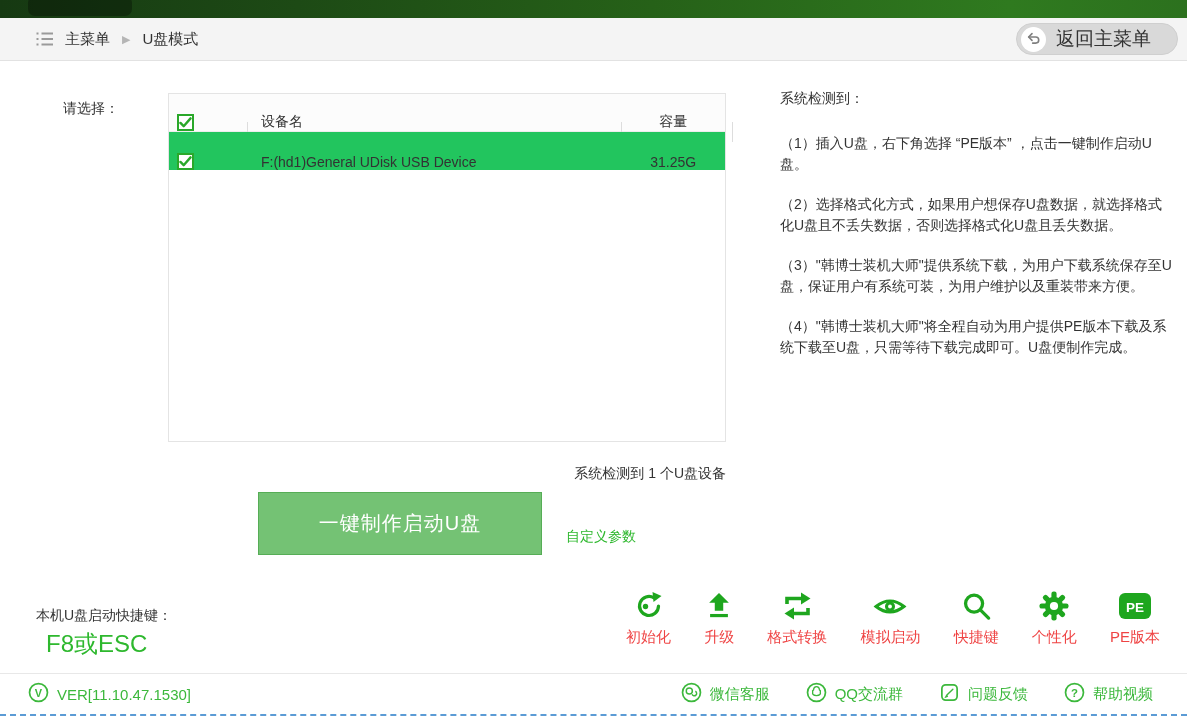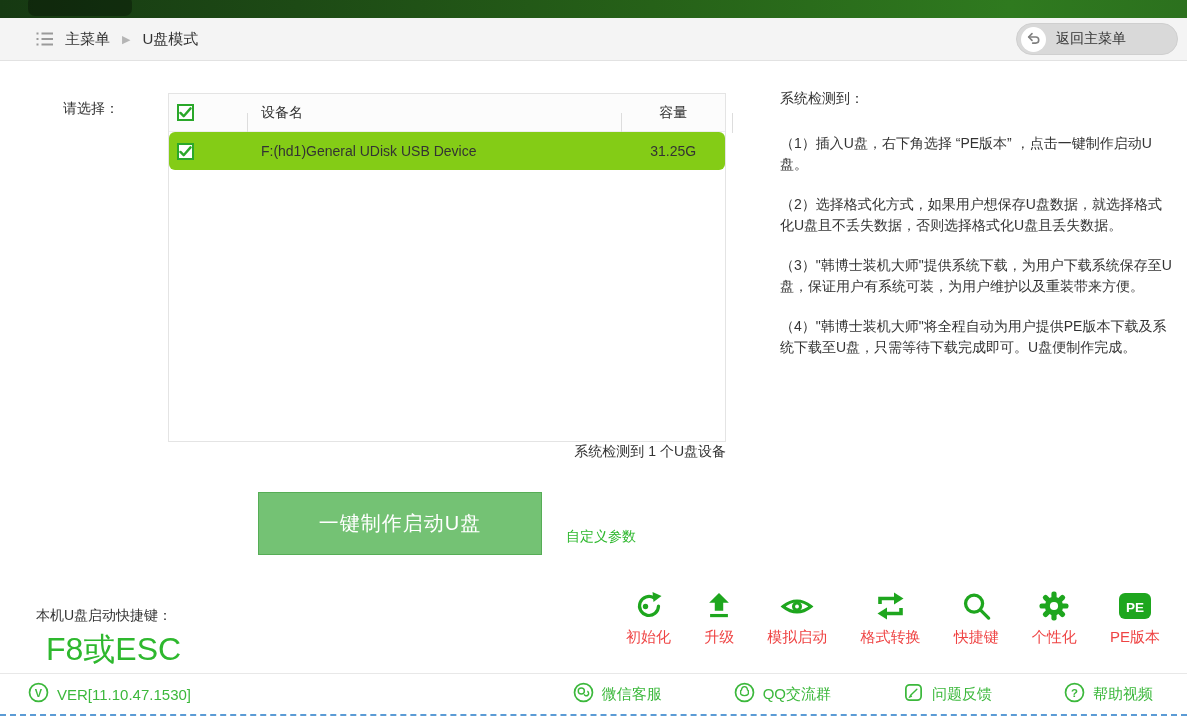--- a/index.html
+++ b/index.html
@@ -19,66 +19,66 @@
     background:#f4f4f4; border-bottom:1px solid #e2e2e2;
     display:flex; align-items:center; padding-left:35px; }
   .crumb-icon{ display:inline-flex; margin-right:10px; }
   .crumb-text{ color:#333; font-size:15px; }
   .crumb-sep{ color:#b5b5b5; font-size:11px; margin:0 12px; }
   .back-btn{ position:absolute; right:9px; top:5px; height:32px; min-width:162px;
     background:#d9d9d9; border:1px solid #cfcfcf; border-radius:16px;
     display:flex; align-items:center; padding:0 18px 0 4px; cursor:pointer; }
   .back-circle{ width:25px; height:25px; border-radius:50%; background:#fff;
     display:flex; align-items:center; justify-content:center; margin-right:10px; }
-  .back-label{ font-size:14px; color:#333; }
+  .back-label{ font-size:19px; color:#333; }
   
   .select-label{ position:absolute; left:63px; top:100px; font-size:14px; }
   .dev-table{ position:absolute; left:168px; top:93px; width:558px; height:349px;
     border:1px solid #e4e4e4; background:#fff; }
-  .t-row{ display:flex; align-items:center; height:38px; position:relative;gap:44px; }
+  .t-row{ display:flex; align-items:flex-end; height:38px; position:relative;gap:44px; }
   .t-head{ background:#fcfcfc; border-bottom:1px solid #ededed; }
-  .t-sel{ background:#84cc16;border-radius:6px; }
+  .t-sel{ background:#22c55e; }
   .col-check{ width:40px; display:flex; justify-content:center; align-items:center; }
   .col-name{ width:387px; padding-left:14px; font-size:14px; color:#333; position:relative; }
   .col-cap{ width:122px; text-align:center; font-size:14px; color:#333; position:relative; }
   .t-head .col-name::before, .t-head .col-cap::before, .t-head .col-cap::after{
     content:""; position:absolute; top:9px; width:1px; height:20px; background:#ddd; }
   .t-head .col-name::before{ left:0; }
   .t-head .col-cap::before{ left:0; }
   .t-head .col-cap::after{ right:-8px; }
   .checkbox{ width:17px; height:17px; background:#fff; border:2px solid #2aa82a;
     display:inline-flex; align-items:center; justify-content:center; cursor:pointer; }
-  .detect-text{ position:absolute; left:168px; top:443px; width:558px;
+  .detect-text{ position:absolute; left:168px; top:465px; width:558px;
     text-align:right; font-size:14px; color:#333; }
   .make-btn{ position:absolute; left:258px; top:492px; width:284px; height:63px;
     background:#74c274; border:1px solid #56ad56; color:#fff; font-size:20px;
     display:flex; align-items:center; justify-content:center; cursor:pointer;
     font-family:inherit; letter-spacing:1px; }
   .custom-link{ position:absolute; left:566px; top:528px; color:#2eb82e;
     font-size:14px; cursor:pointer; }
   
   .instructions{ position:absolute; left:780px; top:88px; width:392px;
     font-size:14px; color:#333; line-height:21px; }
   .instr-title{ margin-bottom:24px; font-weight:normal; font-size:14px; }
   .instr-step{ margin-bottom:19px; }
   
   .hotkey-label{ position:absolute; left:36px; top:607px; font-size:14px; color:#333; }
-  .hotkey-value{ position:absolute; left:46px; top:628px; font-size:32px; color:#2eb82e; }
+  .hotkey-value{ position:absolute; left:46px; top:628px; font-size:24px; color:#2eb82e; }
   
   .toolbar{ position:absolute; left:626px; top:588px; width:534px;
     display:flex; justify-content:space-between; }
   .tb-item{ display:flex; flex-direction:column; align-items:center; cursor:pointer; }
   .tb-icon{ height:34px; display:flex; align-items:flex-end; justify-content:center; }
   .tb-label{ margin-top:6px; font-size:15px; color:#ef4444; white-space:nowrap; }
   
   .status-bar{ position:absolute; left:0; top:673px; width:1187px; height:41px;
     border-top:1px solid #e8e8e8; display:flex; align-items:center; }
   .ver-item{ display:flex; align-items:center; margin-left:28px; cursor:pointer; }
   .ver-text{ color:#3cb83c; font-size:15px; margin-left:8px; }
-  .status-links{ position:absolute; right:34px; display:flex; gap:72px; }
+  .status-links{ position:absolute; right:34px; display:flex; gap:36px; }
   .st-item{ display:flex; align-items:center; cursor:pointer; }
   .st-label{ color:#3cb83c; font-size:15px; margin-left:8px; }
   .dashed-line{ position:absolute; left:0; top:714px; width:1187px;
     border-top:2px dashed #5b9bd5; }
   svg text{ font-family:"Liberation Sans","DejaVu Sans",sans-serif; }
 </style>
 </head>
 <body>
 
 <div class="top-banner">
@@ -170,38 +170,38 @@
     <span class="tb-icon">
       <svg width="30" height="32" viewBox="0 0 32 32">
         <path d="M16 2 L26.5 12.5 H20.5 V21 H11.5 V12.5 H5.5 Z" fill="#1ea61e"></path>
         <rect x="6.5" y="24.5" width="19" height="3.4" fill="#1ea61e"></rect>
       </svg>
     </span>
     <span class="tb-label">升级</span>
   </div>
   <div class="tb-item">
     <span class="tb-icon">
-      <svg width="34" height="32" viewBox="0 0 34 32">
-        <path d="M3 16.5 Q17 5.5 31 16.5 Q17 27.5 3 16.5 Z" fill="none" stroke="#1ea61e" stroke-width="3"></path>
-        <circle cx="17" cy="16.5" r="5" fill="#1ea61e"></circle>
-        <circle cx="17" cy="16.5" r="1.9" fill="#fff"></circle>
-      </svg>
-    </span>
-    <span class="tb-label">模拟启动</span>
-  </div>
-  <div class="tb-item">
-    <span class="tb-icon">
       <svg width="33" height="32" viewBox="0 0 33 32">
         <path d="M6 14 V8.5 H21" fill="none" stroke="#1ea61e" stroke-width="3.6"></path>
         <polygon points="20,2.5 29.5,8.5 20,14.5" fill="#1ea61e"></polygon>
         <path d="M27 18 V23.5 H12" fill="none" stroke="#1ea61e" stroke-width="3.6"></path>
         <polygon points="13,17.5 3.5,23.5 13,29.5" fill="#1ea61e"></polygon>
       </svg>
     </span>
     <span class="tb-label">格式转换</span>
+  </div>
+  <div class="tb-item">
+    <span class="tb-icon">
+      <svg width="34" height="32" viewBox="0 0 34 32">
+        <path d="M3 16.5 Q17 5.5 31 16.5 Q17 27.5 3 16.5 Z" fill="none" stroke="#1ea61e" stroke-width="3"></path>
+        <circle cx="17" cy="16.5" r="5" fill="#1ea61e"></circle>
+        <circle cx="17" cy="16.5" r="1.9" fill="#fff"></circle>
+      </svg>
+    </span>
+    <span class="tb-label">模拟启动</span>
   </div>
   <div class="tb-item">
     <span class="tb-icon">
       <svg width="31" height="32" viewBox="0 0 32 32" fill="none" stroke="#1ea61e" stroke-width="3.4" stroke-linecap="round">
         <circle cx="13.5" cy="13.5" r="8.8"></circle>
         <line x1="20.5" y1="20.5" x2="28.5" y2="28.5"></line>
       </svg>
     </span>
     <span class="tb-label">快捷键</span>
   </div>

